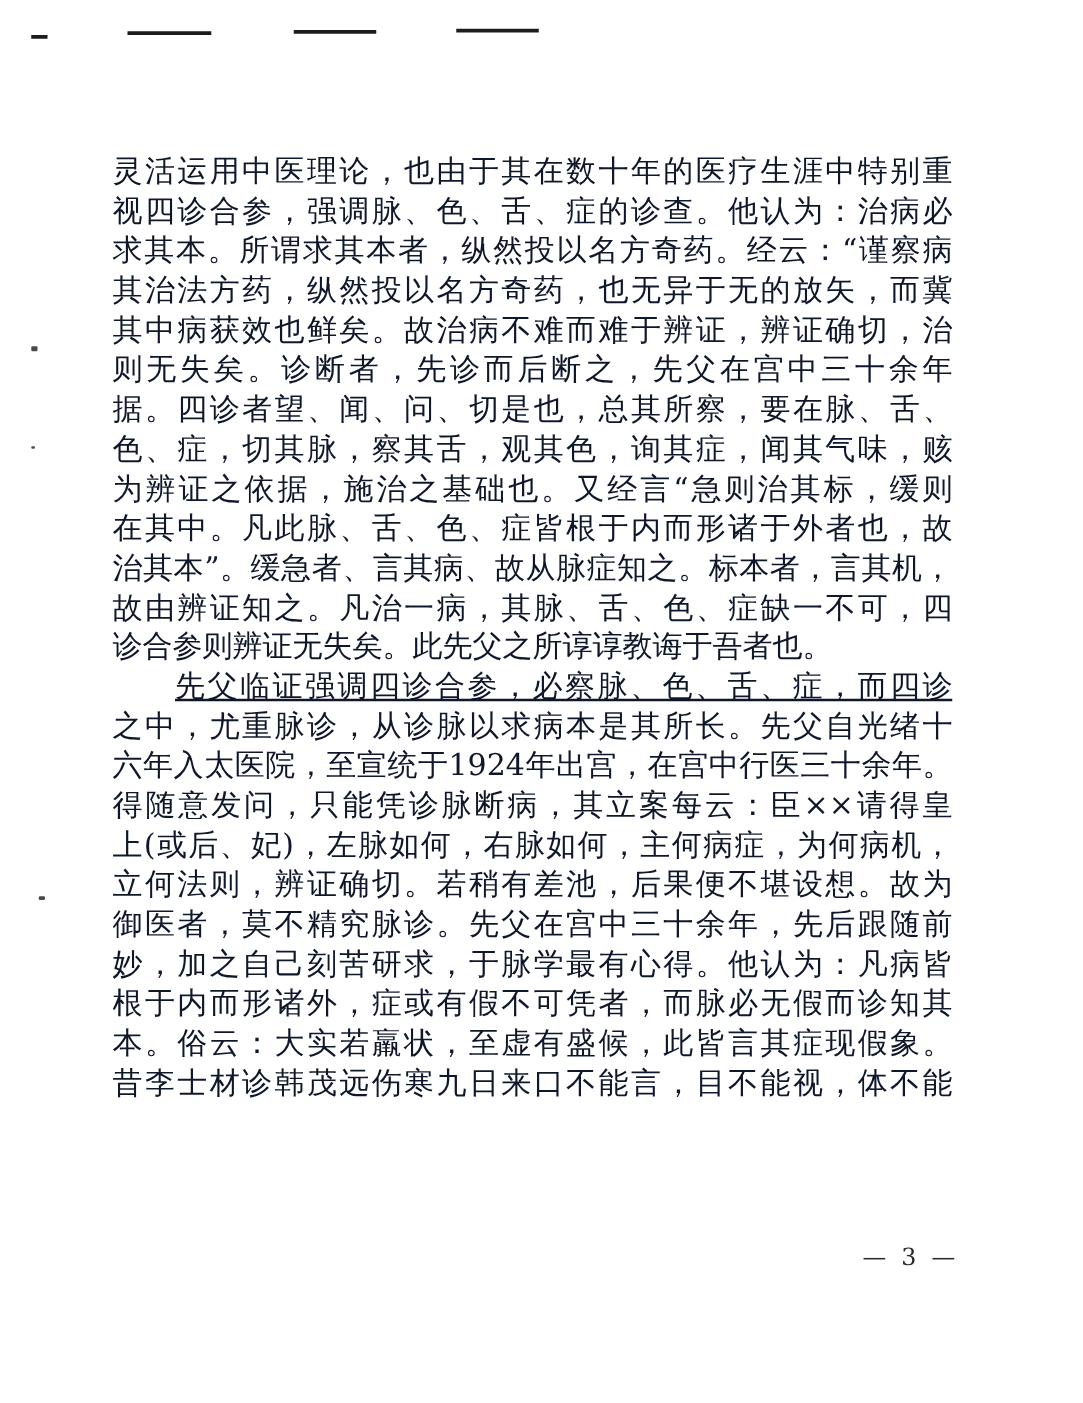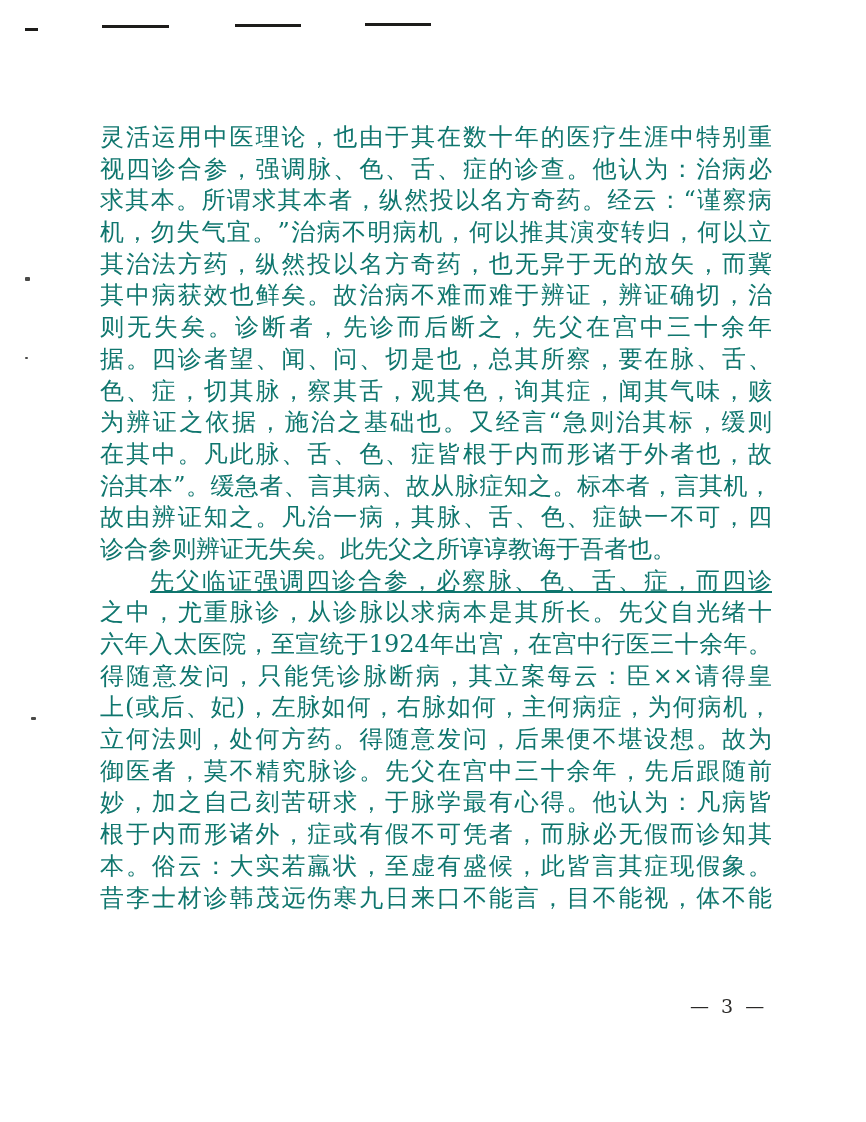--- a/index.html
+++ b/index.html
@@ -14,22 +14,22 @@
     position: absolute;
     background: #1d1c1a;
   }
   .speck {
     position: absolute;
     background: #4a4a48;
     border-radius: 1px;
   }
   .textblock {
     position: absolute;
-    left: 100px; top: 122px; width: 672px;
-    color: #0f766e;
+    left: 90px; top: 122px; width: 672px;
+    color: #0f172a;
     font-size: 24px;
   }
   .line {
     height: 31.7px;
     line-height: 31.7px;
     text-align: justify;
     text-align-last: justify;
     text-justify: inter-character;
     overflow: hidden;
   }
@@ -59,38 +59,37 @@
 <div class="scan-artifact" style="left:365px; top:23px; width:66px; height:3px;"></div>
 
 <div class="speck" style="left:25px; top:277px; width:5px; height:4px;"></div>
 <div class="speck" style="left:25px; top:357px; width:3px; height:2px;"></div>
 <div class="speck" style="left:31px; top:717px; width:5px; height:3px;"></div>
 
 <div class="textblock">
   <div class="line">灵活运用中医理论，也由于其在数十年的医疗生涯中特别重</div>
   <div class="line">视四诊合参，强调脉、色、舌、症的诊查。他认为：治病必</div>
   <div class="line">求其本。所谓求其本者，纵然投以名方奇药。经云：“谨察病</div>
-  <div class="line">机，勿失气宜。”治病不明病机，何以推其演变转归，何以立</div>
   <div class="line">其治法方药，纵然投以名方奇药，也无异于无的放矢，而冀</div>
   <div class="line">其中病获效也鲜矣。故治病不难而难于辨证，辨证确切，治</div>
   <div class="line">则无失矣。诊断者，先诊而后断之，先父在宫中三十余年</div>
   <div class="line">据。四诊者望、闻、问、切是也，总其所察，要在脉、舌、</div>
   <div class="line">色、症，切其脉，察其舌，观其色，询其症，闻其气味，赅</div>
   <div class="line">为辨证之依据，施治之基础也。又经言“急则治其标，缓则</div>
   <div class="line">在其中。凡此脉、舌、色、症皆根于内而形诸于外者也，故</div>
   <div class="line">治其本”。缓急者、言其病、故从脉症知之。标本者，言其机，</div>
   <div class="line">故由辨证知之。凡治一病，其脉、舌、色、症缺一不可，四</div>
   <div class="line para-end">诊合参则辨证无失矣。此先父之所谆谆教诲于吾者也。</div>
 
   <div class="line first-indent">先父临证强调四诊合参，必察脉、色、舌、症，而四诊</div>
   <div class="line">之中，尤重脉诊，从诊脉以求病本是其所长。先父自光绪十</div>
   <div class="line">六年入太医院，至宣统于1924年出宫，在宫中行医三十余年。</div>
   <div class="line">得随意发问，只能凭诊脉断病，其立案每云：臣××请得皇</div>
   <div class="line">上(或后、妃)，左脉如何，右脉如何，主何病症，为何病机，</div>
-  <div class="line">立何法则，处何方药。得随意发问，后果便不堪设想。故为</div>
+  <div class="line">立何法则，辨证确切。若稍有差池，后果便不堪设想。故为</div>
   <div class="line">御医者，莫不精究脉诊。先父在宫中三十余年，先后跟随前</div>
   <div class="line">妙，加之自己刻苦研求，于脉学最有心得。他认为：凡病皆</div>
   <div class="line">根于内而形诸外，症或有假不可凭者，而脉必无假而诊知其</div>
   <div class="line">本。俗云：大实若羸状，至虚有盛候，此皆言其症现假象。</div>
   <div class="line">昔李士材诊韩茂远伤寒九日来口不能言，目不能视，体不能</div>
 </div>
 
 <div class="page-number">— 3 —</div>
 
 </body></html>

